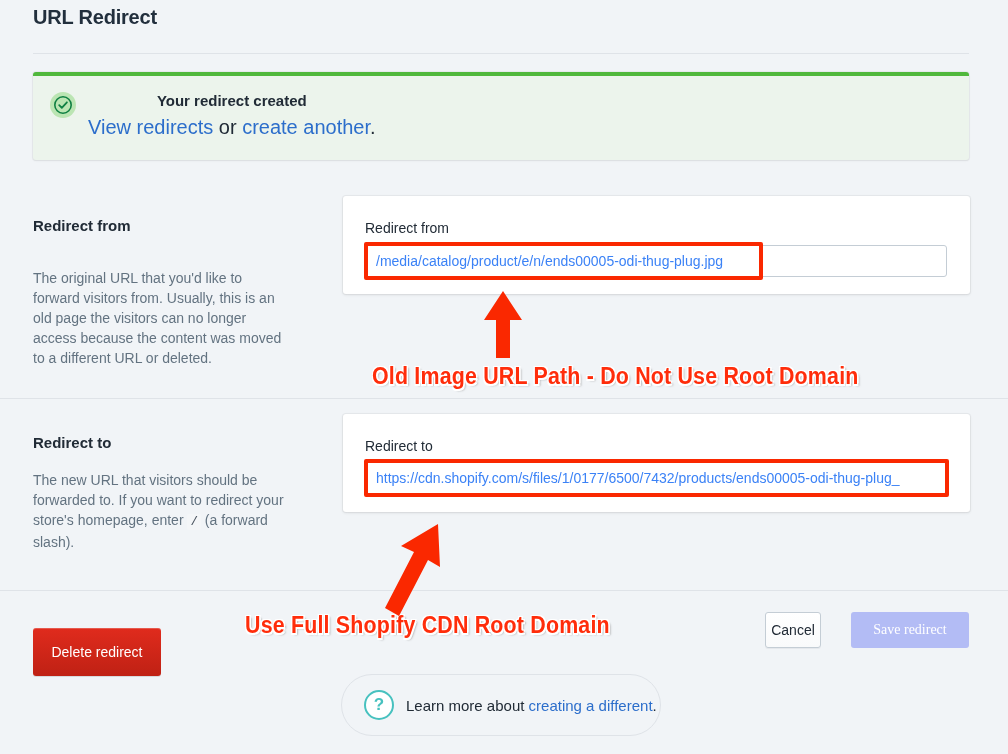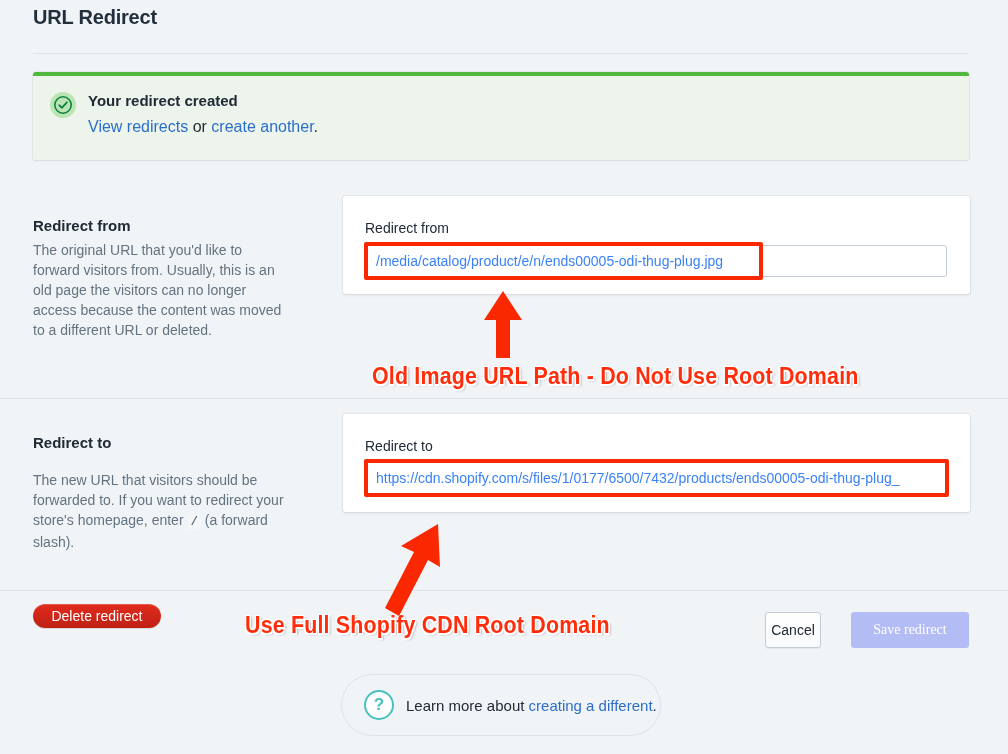--- a/index.html
+++ b/index.html
@@ -25,34 +25,35 @@
   }
 
   
   .banner {
     position: absolute; left: 33px; top: 72px;
     width: 936px; height: 88px;
     background: #ECF4EC;
     border-radius: 3px;
     border-top: 4px solid #50B83C;
     box-shadow: 0 0 0 1px rgba(63,63,68,0.05), 0 1px 2px rgba(63,63,68,0.08);
+    text-align: center;
   }
   .banner-inner { display: flex; padding: 15px 16px 0 17px; }
   .banner-check {
     width: 26px; height: 26px; border-radius: 50%;
     background: #BBE5B3; flex: 0 0 26px;
     display: flex; align-items: center; justify-content: center;
     margin-right: 12px; margin-top: 1px;
   }
   .banner-check svg { display: block; }
   .banner-title {
     font-size: 15px; font-weight: 700; color: #212B36;
     line-height: 20px; margin-bottom: 6px;
   }
-  .banner-sub { font-size: 16px; color: #212B36; line-height: 20px; }
+  .banner-sub { font-size: 20px; color: #212B36; line-height: 20px; }
   .banner-sub a { color: #2C6ECB; text-decoration: none; }
   .section-divider {
     position: absolute; left: 0; width: 1008px; height: 1px; background: #DFE3E8;
   }
   .sec-head {
     position: absolute;
     font-size: 15px; font-weight: 700; color: #212B36; line-height: 20px;
   }
   .sec-desc {
     position: absolute; width: 258px;
@@ -183,21 +184,21 @@
         </svg>
       </div>
       <div>
         <div class="banner-title">Your redirect created</div>
         <div class="banner-sub"><a href="#">View redirects</a><span> or </span><a href="#">create another</a><span>.</span></div>
       </div>
     </div>
   </div>
 
   <div class="sec-head" style="left:33px; top:216px;">Redirect from</div>
-  <div class="sec-desc" style="left:33px; top:240px;">The original URL that you'd like to forward visitors from. Usually, this is an old page the visitors can no longer access because the content was moved to a different URL or deleted.</div>
+  <div class="sec-desc" style="left:33px; top:268px;">The original URL that you'd like to forward visitors from. Usually, this is an old page the visitors can no longer access because the content was moved to a different URL or deleted.</div>
 
   <div class="card" style="left:343px; top:196px; width:627px; height:98px;">
   </div>
   <div class="field-label" style="left:365px; top:219px;">Redirect from</div>
   <input class="text-input" style="left: 365px; top: 245px; width: 582px; height: 32px;" value="/media/catalog/product/e/n/ends00005-odi-thug-plug.jpg" placeholder="">
   <div class="hl-box" style="left:364px; top:242px; width:399px; height:38px;"></div>
 
   <div class="annot" style="left:372px; top:363px;">Old Image URL Path - Do Not Use Root Domain</div>
 
   <div class="section-divider" style="top:398px;"></div>
@@ -219,21 +220,21 @@
 
     <g>
       <path d="M496 358 L496 320 L484 320 L503 291 L522 320 L510 320 L510 358 Z" fill="#FA2800"></path>
     </g>
 
     <g>
       <path d="M385 608 L414 552 L401 546 L438 524 L440 567 L428 560 L399 616 Z" fill="#FA2800"></path>
     </g>
   </svg>
 
-  <button class="btn btn-delete" style="left:33px; top:604px; width:128px; height:24px;border-radius:13px;">Delete redirect</button>
+  <button class="btn btn-delete" style="left:33px; top:628px; width:128px; height:48px;">Delete redirect</button>
   <button class="btn btn-cancel" style="left:765px; top:612px; width:56px; height:36px;">Cancel</button>
   <button class="btn btn-save-disabled" style="left:851px; top:612px; width:118px; height:36px;">Save redirect</button>
 
   <div class="help-pill">
     <div class="help-icon">?</div>
     <div class="help-text"><span>Learn more about </span><a href="#">creating a different</a><span>.</span></div>
   </div>
 
 </div>
 

